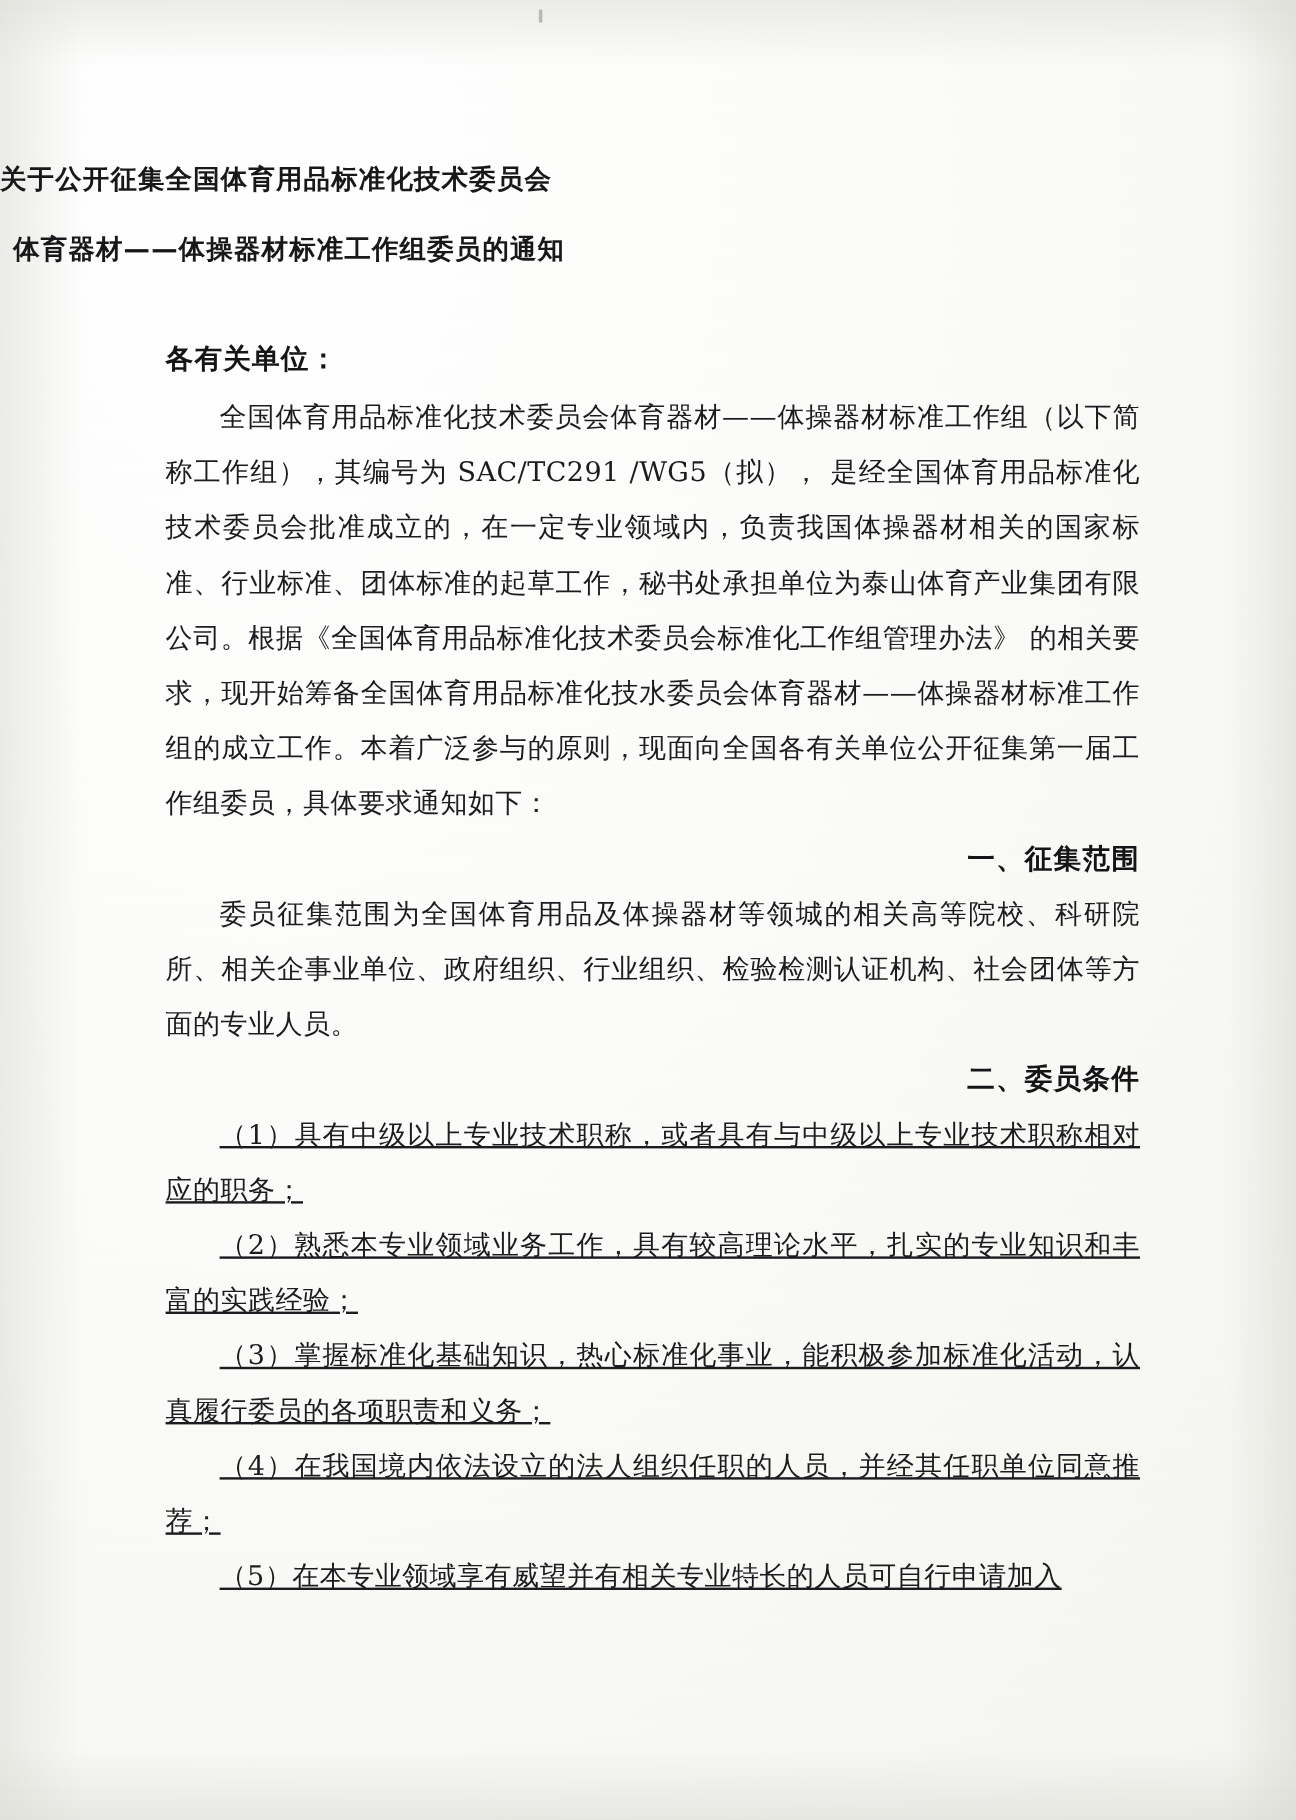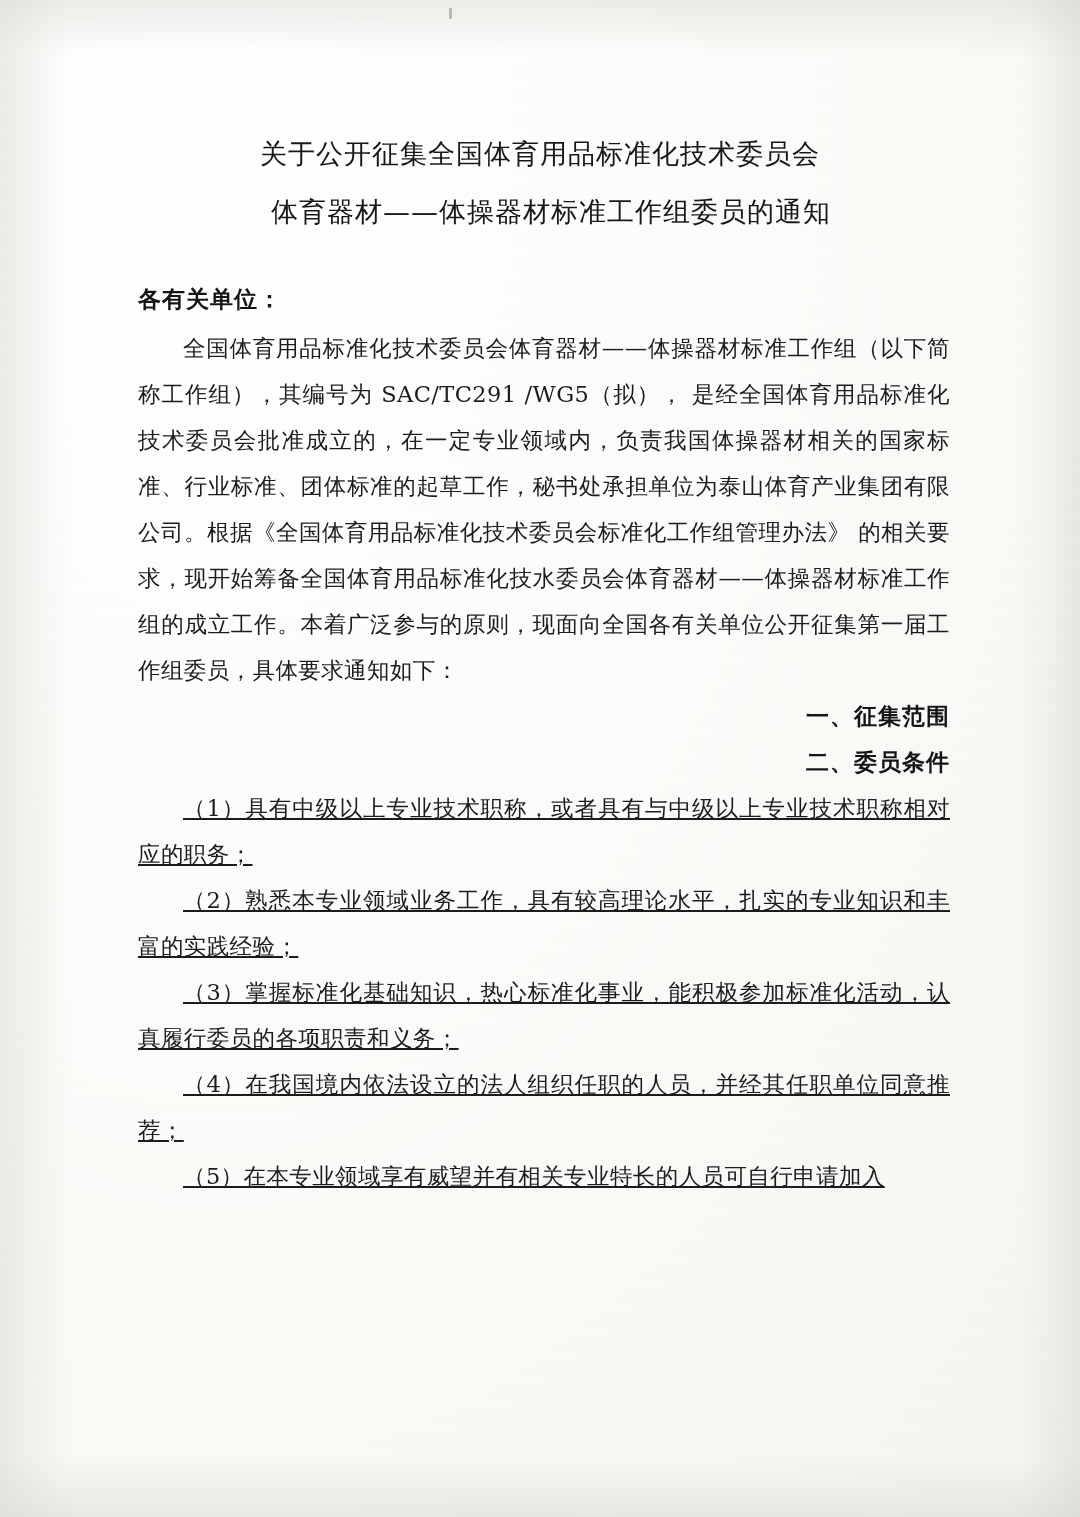--- a/index.html
+++ b/index.html
@@ -52,24 +52,23 @@
   }
   .content {
     position: absolute;
     top: 0;
     left: 0;
     width: 1080px;
     height: 1517px;
     padding: 0;
   }
   .title {
-    text-align: center;
     font-family: "DejaVu Sans", sans-serif;
-    font-weight: normal;
-    font-size: 27px;
+    font-weight: bold;
+    font-size: 22px;
     color: #17181a;
     letter-spacing: 1px;
     line-height: 1.0;
   }
   .title-line-1 { position: absolute; top: 140px; left: 0; width: 1080px; }
   .title-line-2 { position: absolute; top: 198px; left: 0; width: 1080px; padding-left: 11px; }
 
   .body-area {
     position: absolute;
     top: 283px;
@@ -125,20 +124,21 @@
     <div class="title title-line-2">体育器材——体操器材标准工作组委员的通知</div>
 
     <div class="body-area">
 
       <div class="salutation">各有关单位：</div>
 
       <p class="para">全国体育用品标准化技术委员会体育器材——体操器材标准工作组（以下简称工作组），其编号为 SAC/TC291 /WG5（拟）， 是经全国体育用品标准化技术委员会批准成立的，在一定专业领域内，负责我国体操器材相关的国家标准、行业标准、团体标准的起草工作，秘书处承担单位为泰山体育产业集团有限公司。根据《全国体育用品标准化技术委员会标准化工作组管理办法》 的相关要求，现开始筹备全国体育用品标准化技水委员会体育器材——体操器材标准工作组的成立工作。本着广泛参与的原则，现面向全国各有关单位公开征集第一届工作组委员，具体要求通知如下：</p>
 
       <div class="section-heading">一、征集范围</div>
 
+      <p class="para">委员征集范围为全国体育用品及体操器材等领城的相关高等院校、科研院所、相关企事业单位、政府组织、行业组织、检验检测认证机构、社会团体等方面的专业人员。</p>
 
       <div class="section-heading">二、委员条件</div>
 
       <p class="para para-list">（1）具有中级以上专业技术职称，或者具有与中级以上专业技术职称相对应的职务；</p>
 
       <p class="para para-list">（2）熟悉本专业领域业务工作，具有较高理论水平，扎实的专业知识和丰富的实践经验；</p>
 
       <p class="para para-list">（3）掌握标准化基础知识，热心标准化事业，能积极参加标准化活动，认真履行委员的各项职责和义务；</p>
 
       <p class="para para-list">（4）在我国境内依法设立的法人组织任职的人员，并经其任职单位同意推荐；</p>

